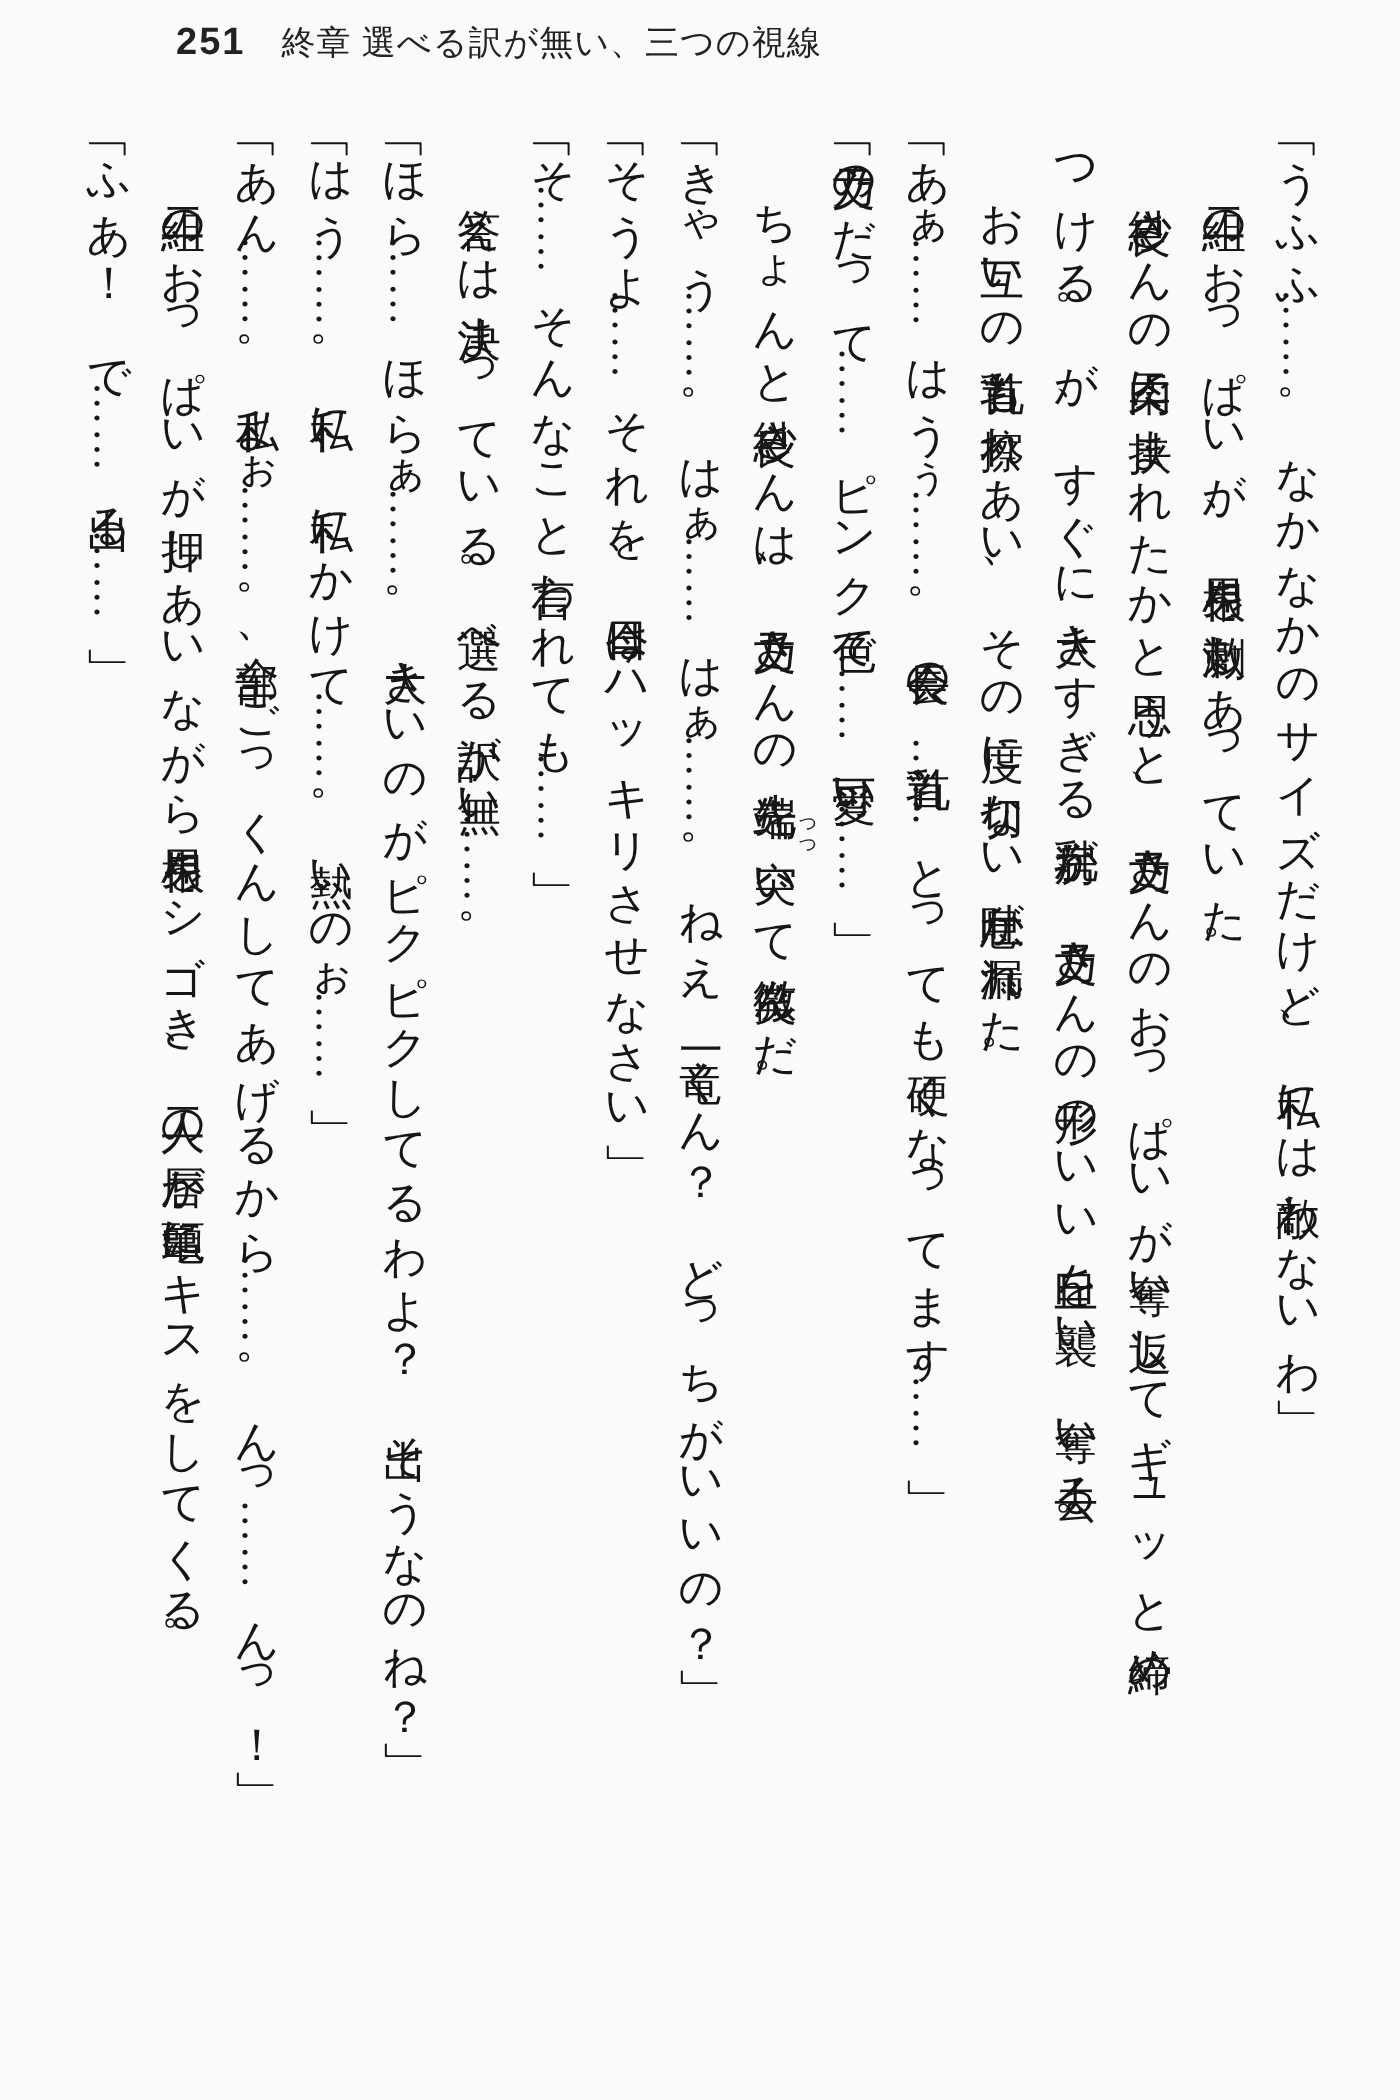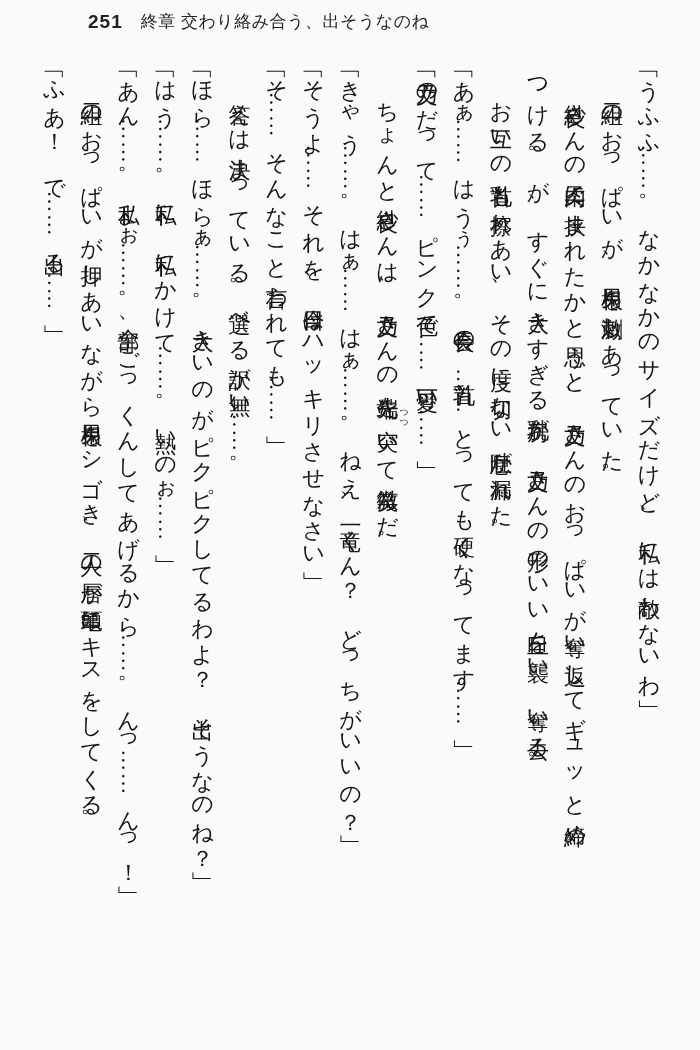--- a/index.html
+++ b/index.html
@@ -63,21 +63,21 @@
     color: #222;
   }
 </style>
 </head>
 <body>
 
 <div class="page">
 
   <div class="running-head">
     <span class="folio">251</span>
-    <span class="chapter">終章 交わり絡み合う、出そうなのね</span>
+    <span class="chapter">終章 選べる訳が無い、三つの視線</span>
   </div>
 
   <div class="body-text">
     <p>「うふふ……。なかなかのサイズだけど、私には敵わないわ」</p>
     <p>　二組のおっぱいが、男根を刺激しあっていた。</p>
     <p>　紗良さんの柔肉に挟まれたかと思うと、文乃さんのおっぱいが奪い返してギュッと締め</p>
     <p>つける。が、すぐに大きすぎる乳房が、文乃さんの形のいい白丘を襲い、奪い去る。</p>
     <p>　お互いの乳首も擦れあい、その度に切ない吐息が漏れた。</p>
     <p>「あぁ……はうぅ……。会長の、乳首……とっても硬くなってます……」</p>
     <p>「文乃のだって……ピンク色で……可愛い……」</p>

